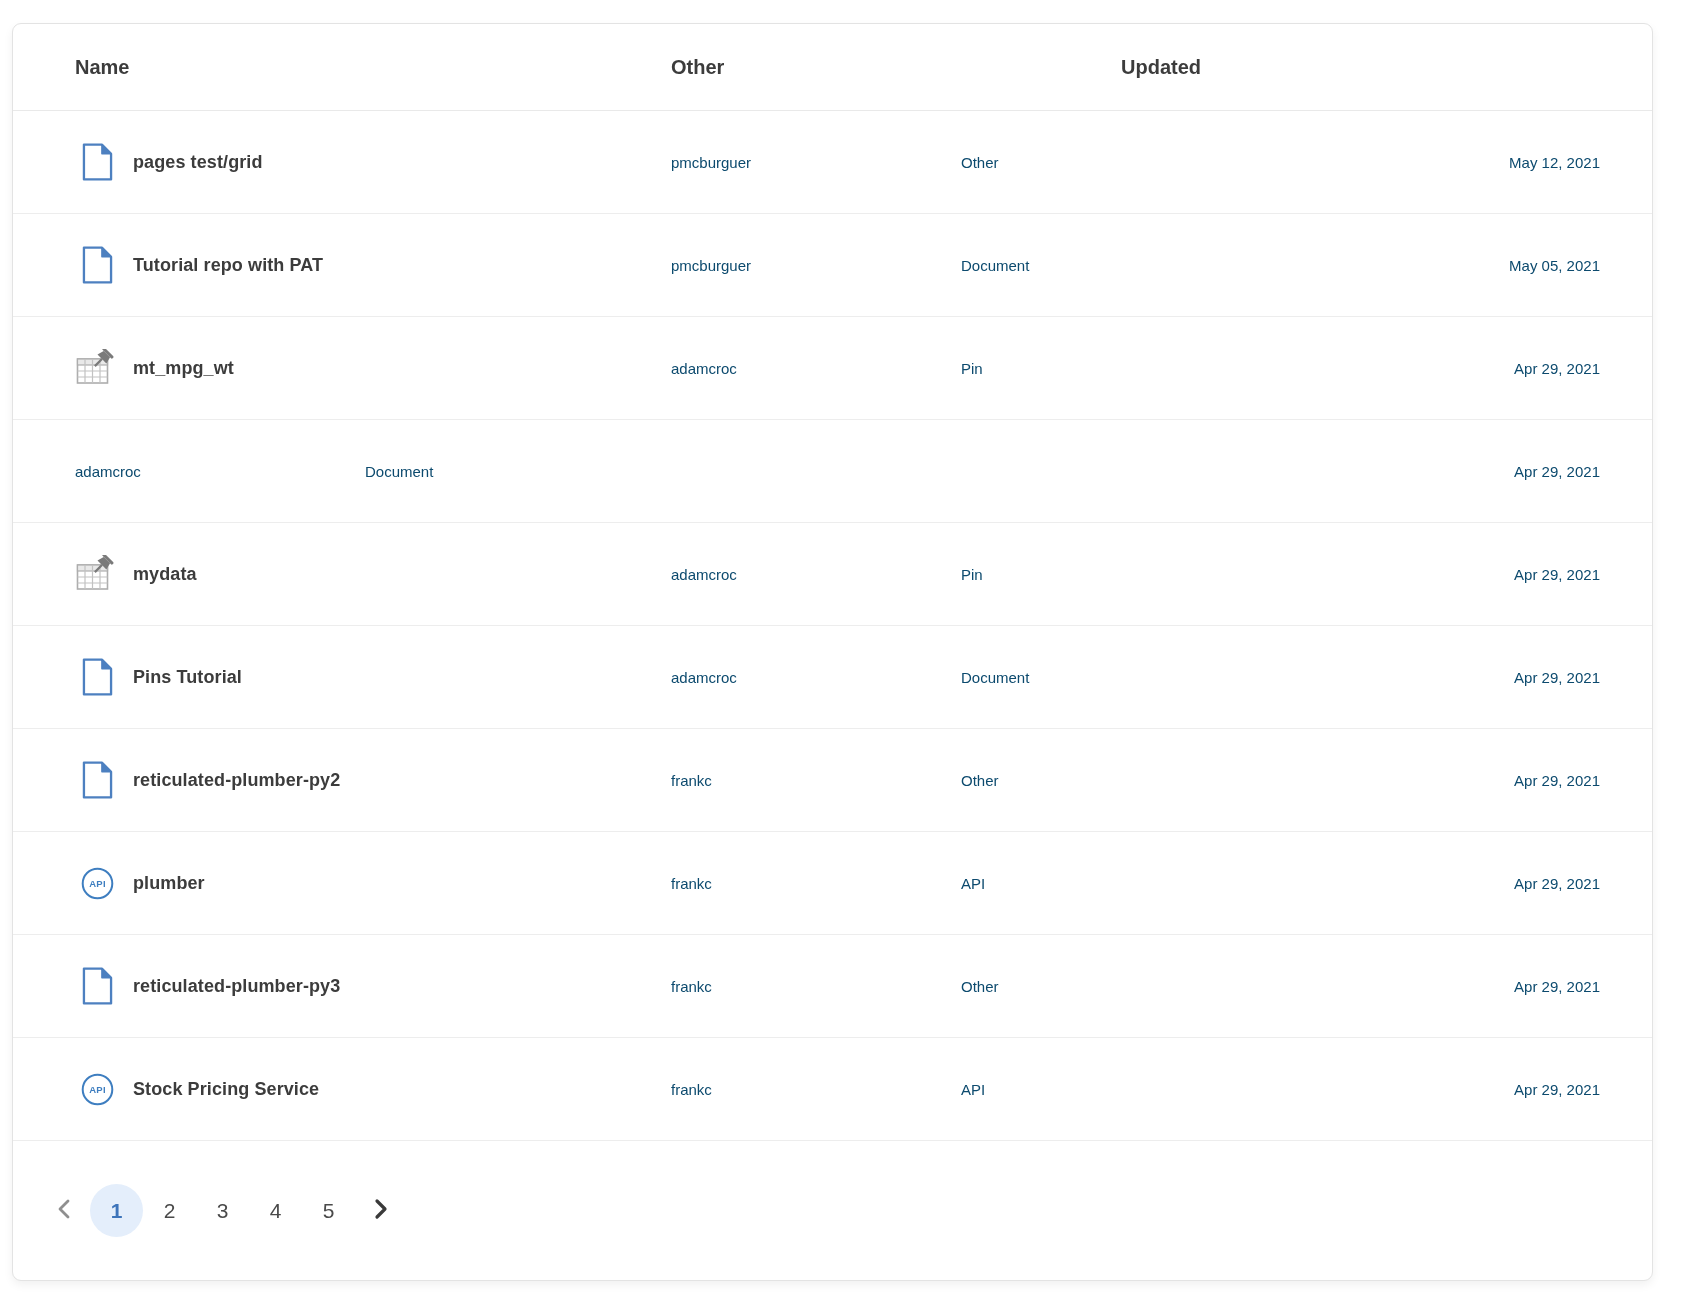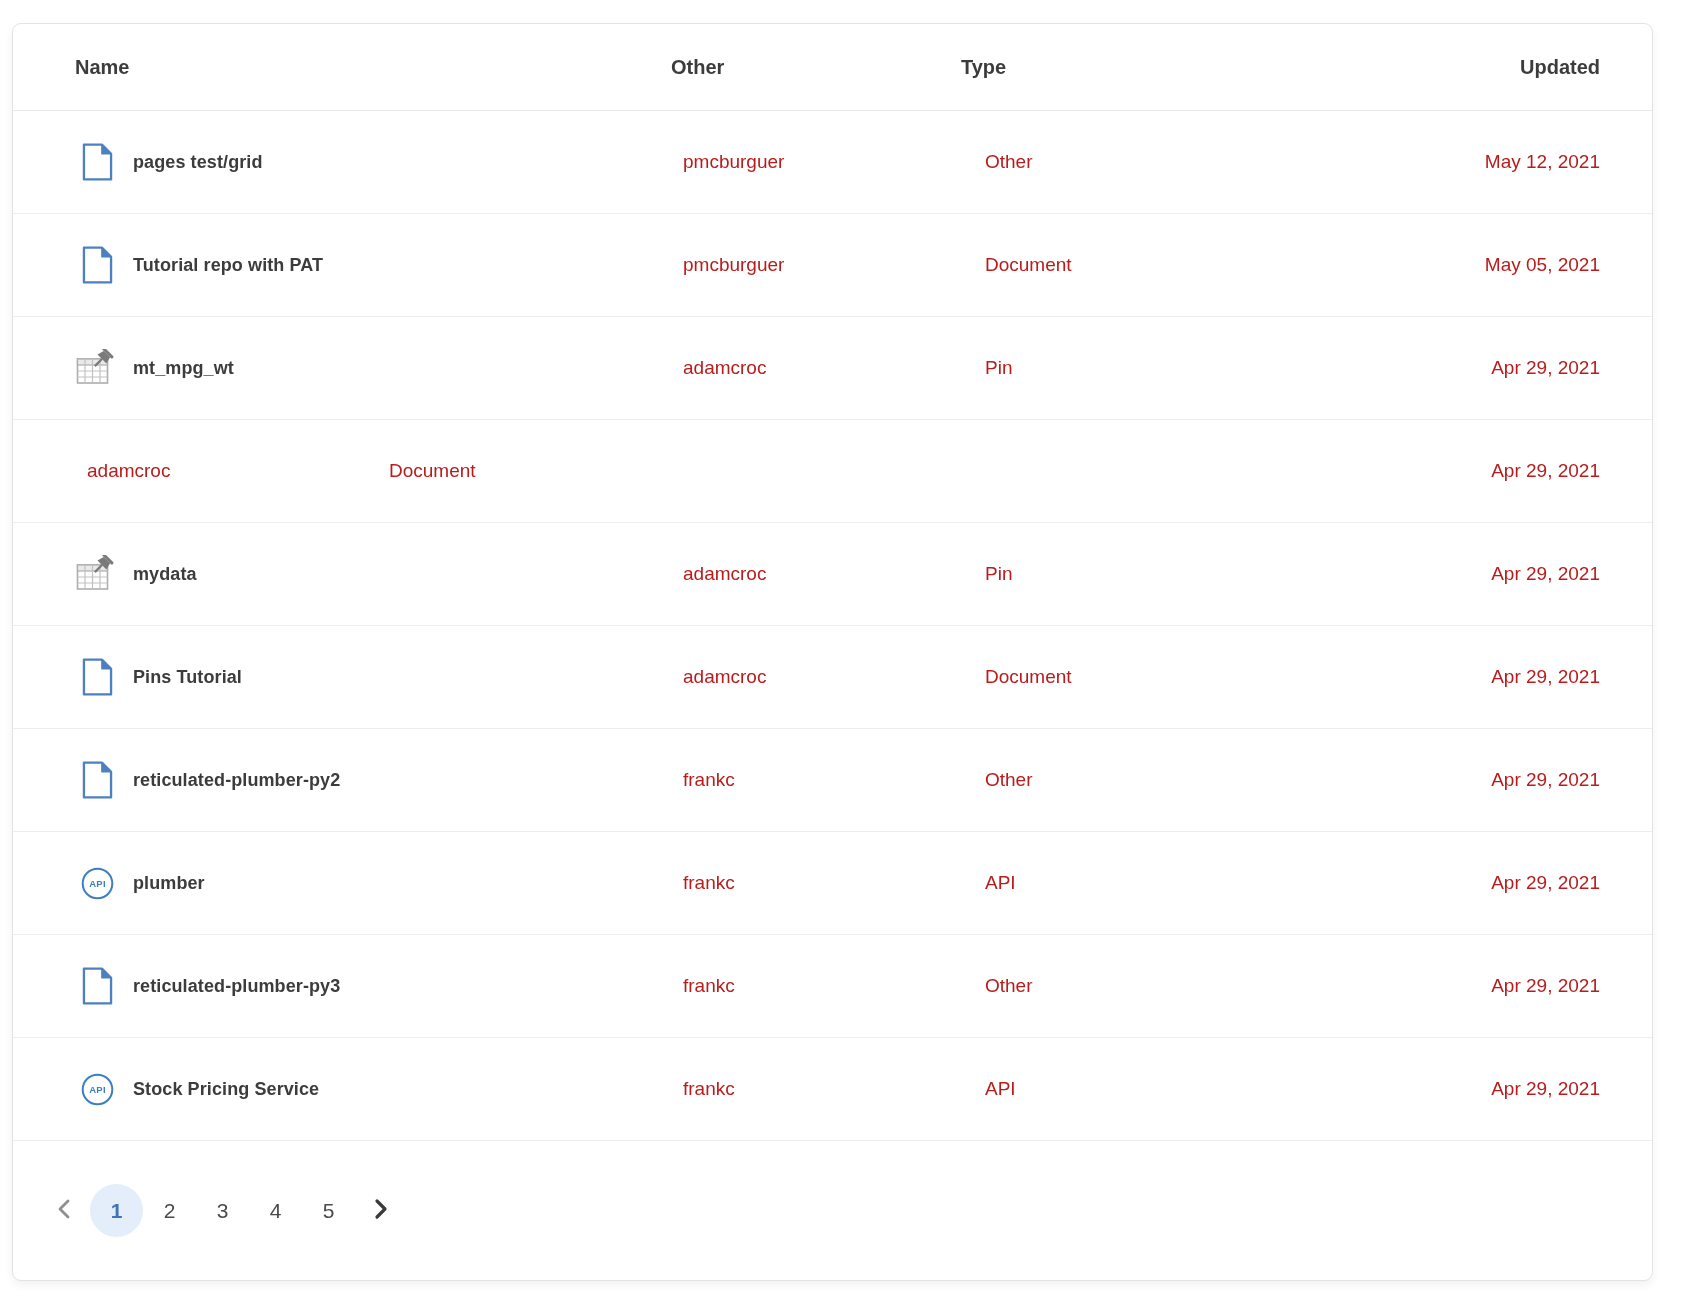--- a/index.html
+++ b/index.html
@@ -54,23 +54,22 @@
     display: flex; align-items: center; justify-content: center;
   }
   .name-text {
     margin-left: 14px;
     font-size: 18px;
     font-weight: bold;
     color: #3c3c3c;
     letter-spacing: 0.1px;
   }
   .cell-owner, .cell-type, .cell-updated {
-    font-size: 19px;
-    color: #b91c1c;
-    margin-left: 12px;
+    font-size: 15px;
+    color: #0c4a6e;
   }
 
   .pagination {
     flex: 1;
     display: flex;
     align-items: center;
     padding-left: 31px;
   }
   .pg-nav {
     width: 40px; height: 40px;
@@ -97,21 +96,20 @@
   }
 </style>
 </head>
 <body>
 
 <div class="card">
 
   <div class="thead">
     <div class="col-name">Name</div>
     <div class="col-owner">Other</div>
-    <div class="col-type">Type</div>
     <div class="col-updated">Updated</div>
   </div>
 
   <div id="rows">
   <div class="row">
     <div class="col-name name-cell">
       <span class="icon-slot">
             <svg width="31" height="40" viewBox="0 0 32 40">
               <path d="M2 2 h18.5 l9.5 9.5 V38 H2 Z" fill="#ffffff" stroke="#4d80c0" stroke-width="2.4" stroke-linejoin="round"></path>
               <path d="M20.5 2 L30 11.5 H20.5 Z" fill="#4d80c0" stroke="#4d80c0" stroke-width="1.4" stroke-linejoin="round"></path>

